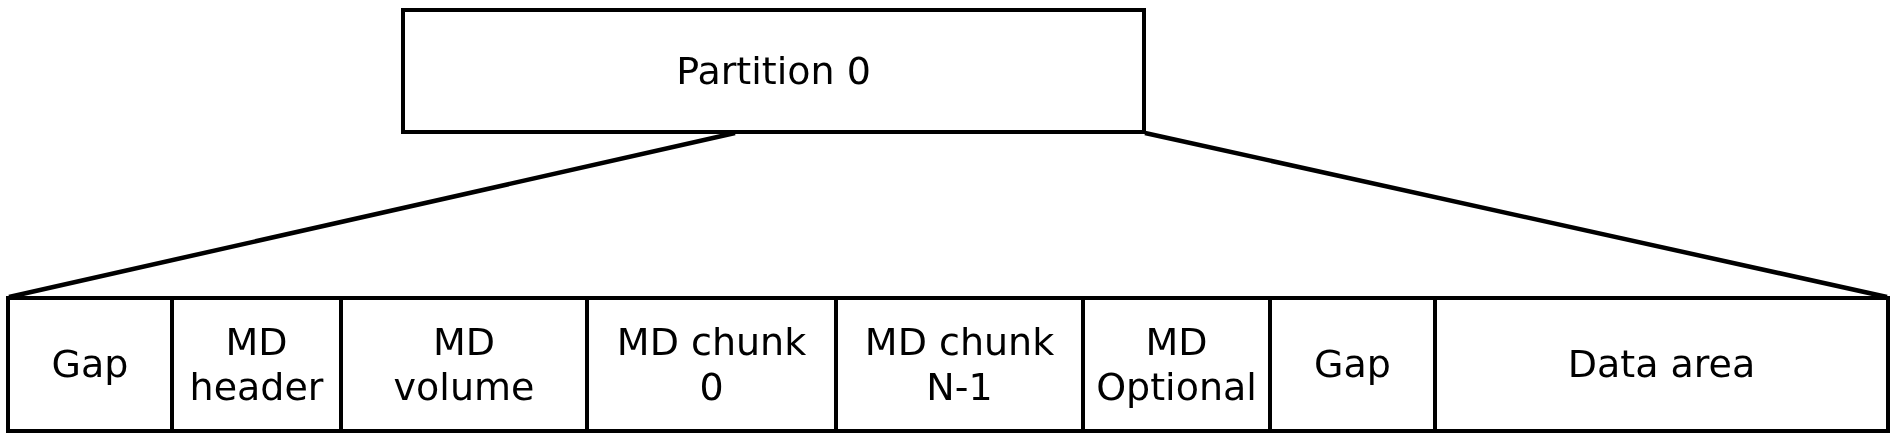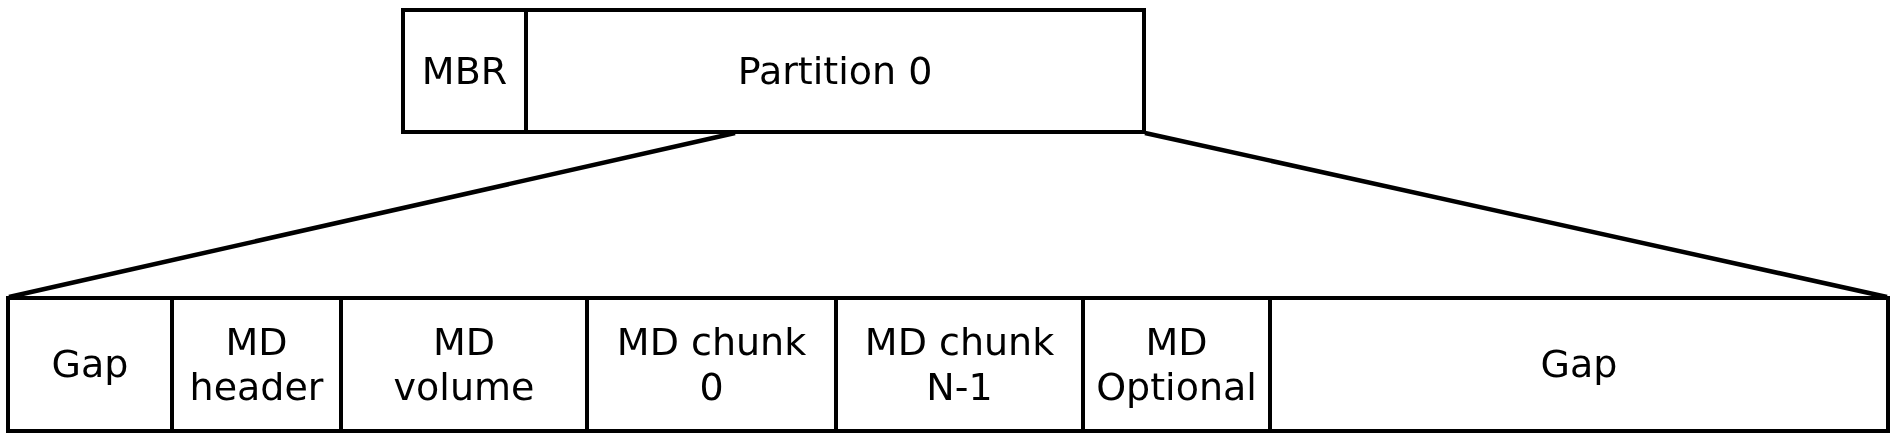--- a/index.html
+++ b/index.html
@@ -62,23 +62,20 @@
     height: 433px;
     pointer-events: none;
   }
 </style>
 </head>
 <body>
 
 <div class="canvas">
 
   <div class="row-box top-box">
-    <div class="cell" style="flex-basis:123px">
-      <span>MBR</span>
-    </div>
     <div class="cell">
       <span>Partition 0</span>
     </div>
   </div>
 
   <svg class="connectors" viewBox="0 0 1900 433" xmlns="http://www.w3.org/2000/svg">
     <line x1="735" y1="133" x2="9" y2="297" stroke="#000000" stroke-width="4.5"></line>
     <line x1="1145" y1="133" x2="1887" y2="297" stroke="#000000" stroke-width="4.5"></line>
   </svg>
 
@@ -102,15 +99,18 @@
       <span>MD chunk
 N-1</span>
     </div>
     <div class="cell" style="flex-basis:187px">
       <span>MD
 Optional</span>
     </div>
     <div class="cell" style="flex-basis:165px">
       <span>Gap</span>
     </div>
+    <div class="cell">
+      <span>Data area</span>
+    </div>
   </div>
 
 </div>
 
 </body></html>

